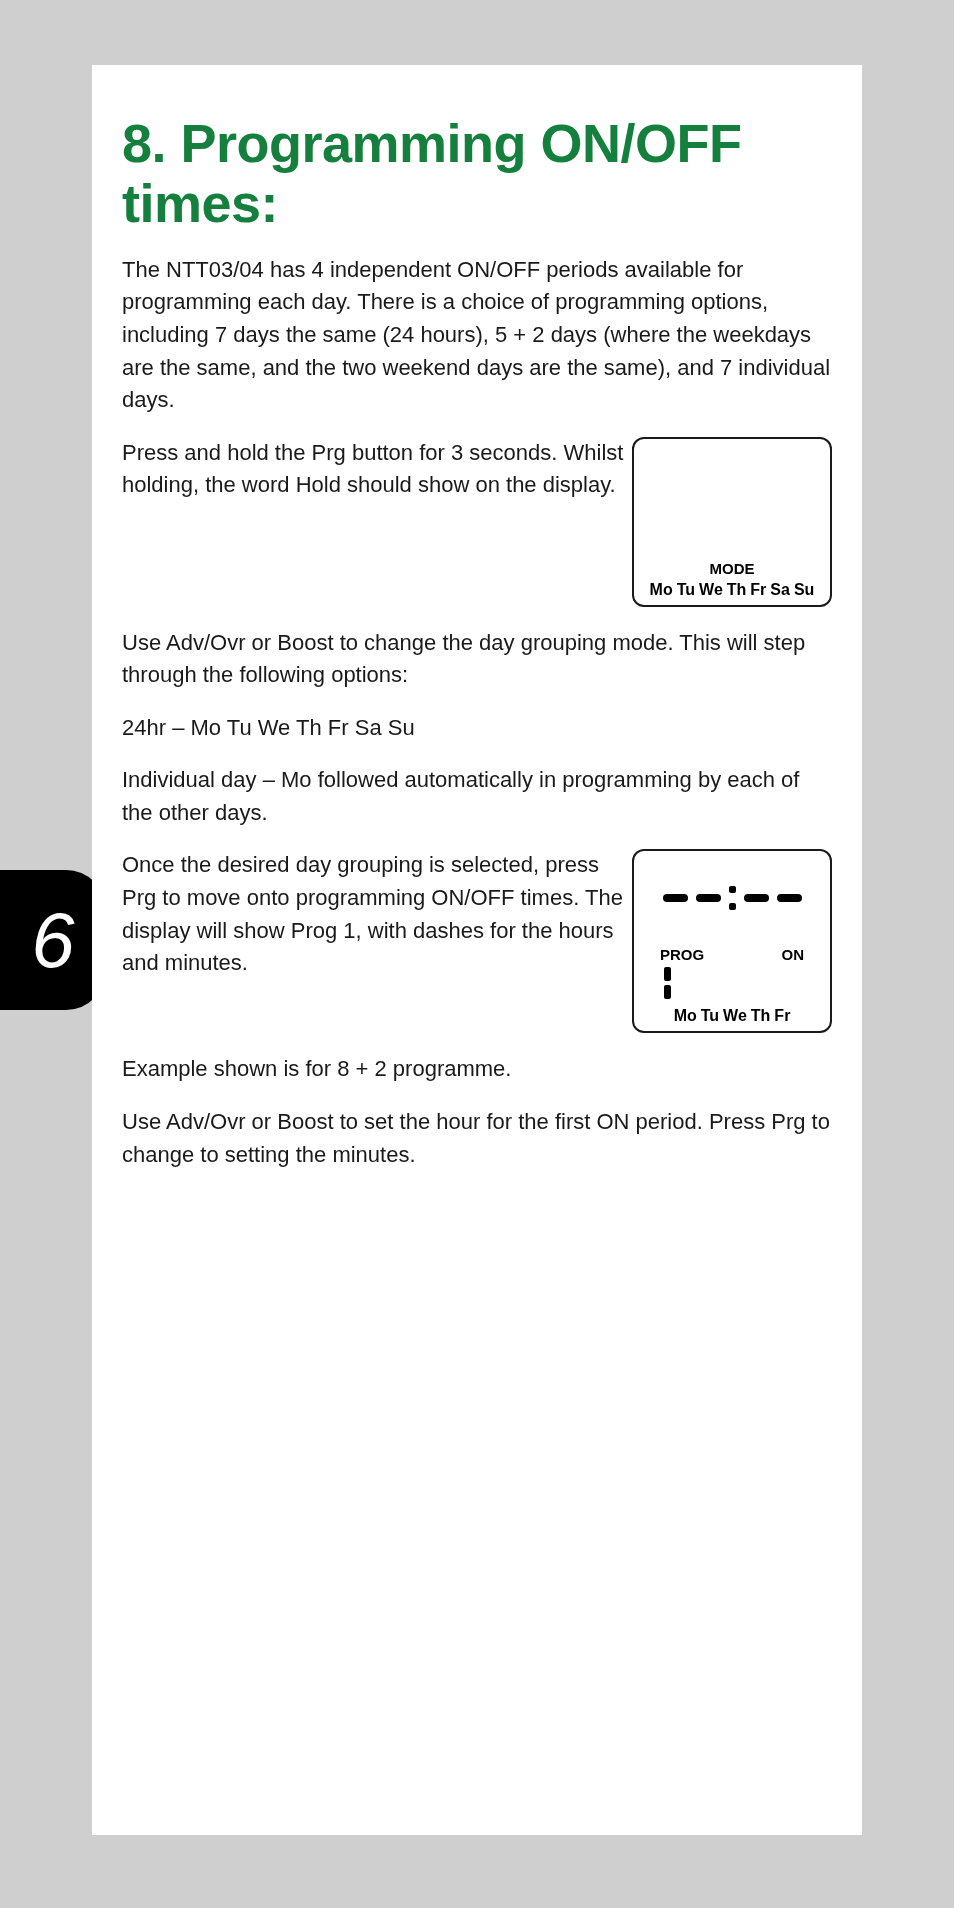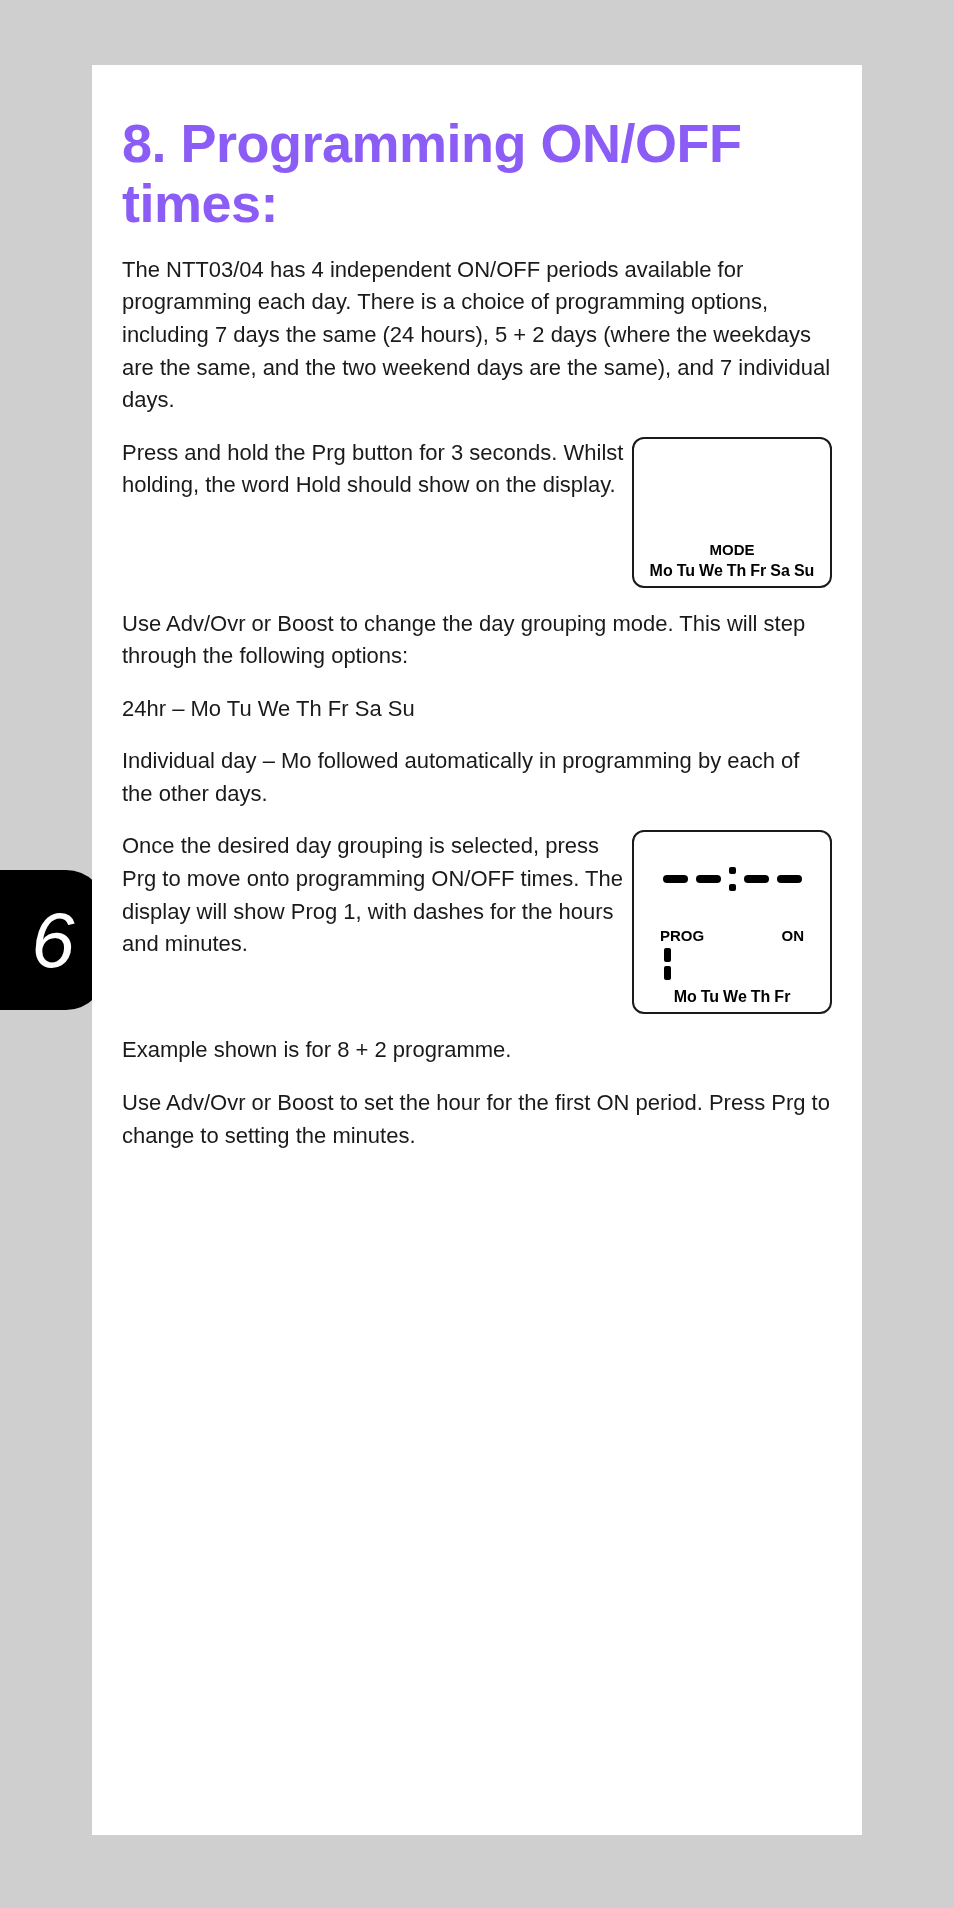--- a/index.html
+++ b/index.html
@@ -31,21 +31,21 @@
     font-size: 78px;
     line-height: 140px;
     text-align: center;
     font-weight: 300;
     font-style: italic;
   }
   h1 {
     font-size: 54px;
     font-weight: 600;
     line-height: 1.12;
-    color: #8b5cf6;
+    color: #15803d;
     margin-bottom: 20px;
     letter-spacing: -0.5px;
   }
   p {
     font-size: 22px;
     line-height: 1.48;
     color: #1a1a1a;
     margin-bottom: 20px;
     font-weight: 400;
   }
@@ -59,21 +59,21 @@
   .lcd {
     width: 200px;
     border: 2px solid #1a1a1a;
     border-radius: 12px;
     padding: 8px 8px 6px 8px;
     display: flex;
     flex-direction: column;
     justify-content: flex-end;
     font-family: Arial, sans-serif;
   }
-  .lcd.tall { height: 151px; }
+  .lcd.tall { height: 170px; }
   .lcd.short { height: 184px; }
   .lcd-top {
     flex: 1;
     display: flex;
     align-items: center;
     justify-content: center;
   }
   .dashrow {
     display: flex;
     align-items: center;

